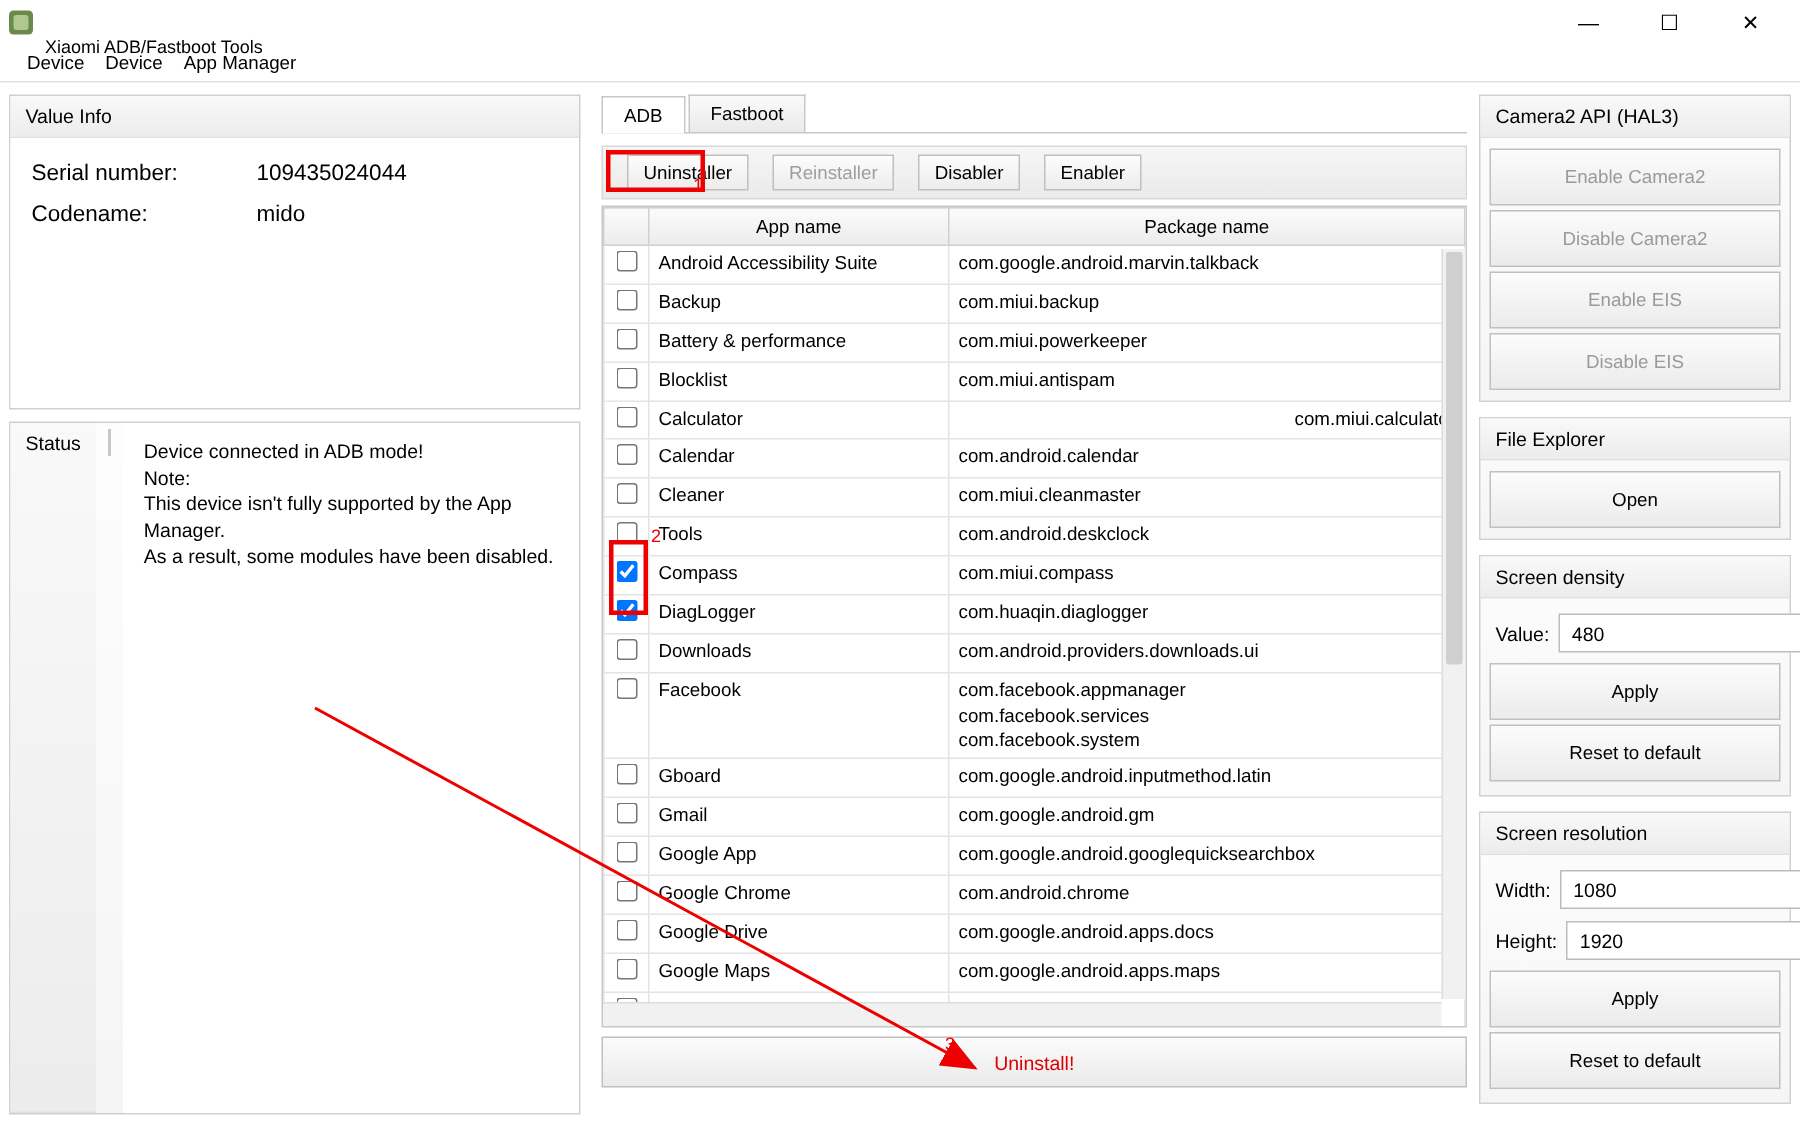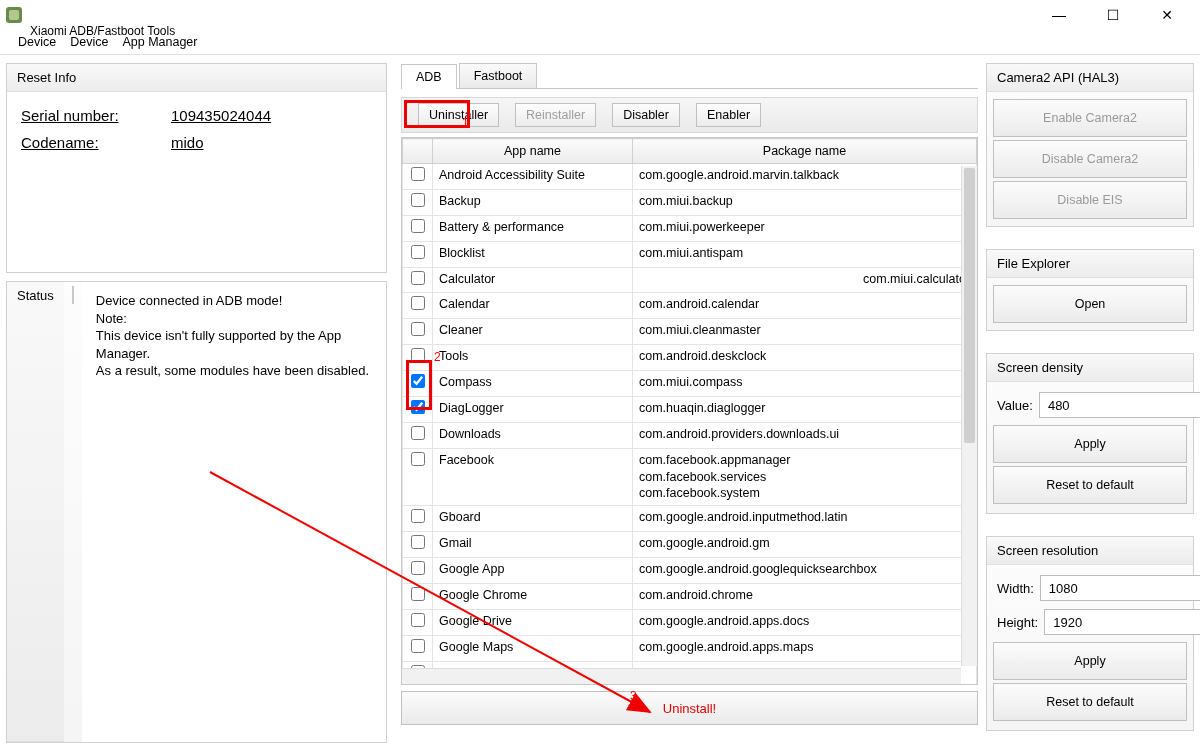--- a/index.html
+++ b/index.html
@@ -62,21 +62,21 @@
   font-size: 13px;
   border-bottom: 1px solid #e0e0e0;
   background: linear-gradient(#f9f9f9,#ececec);
 }
 .panel-body { padding: 10px 14px; background:#fff; }
 .devinfo-body {
   min-height: 180px;
   font-size: 15px;
   line-height: 1.8;
 }
-.devinfo-row { display:flex;text-decoration:underline; }
+.devinfo-row { display:flex; }
 .devinfo-label { width: 150px; }
 .progress {
   height: 18px;
   border: 1px solid #c8c8c8;
   background:#fff;
   margin: 4px 8px 4px 8px;
 }
 .status-body {
   min-height: 360px;
   font-size: 13px;
@@ -159,21 +159,21 @@
   height:34px;
   border:1px solid #c0c0c0;
   background: linear-gradient(#fbfbfb,#eaeaea);
   display:flex; align-items:center; justify-content:center;
   color:#d00;
   font-size:13px;
 }
 .rightcol {
   width: 216px;
   padding: 8px 6px 8px 2px;
-  display:flex; flex-direction:column; gap:22px;
+  display:flex; flex-direction:column; gap:10px;
 }
 .btn {
   height: 38px;
   border:1px solid #c0c0c0;
   background: linear-gradient(#fcfcfc,#ebebeb);
   display:flex; align-items:center; justify-content:center;
   font-size:12.5px;
   margin: 3px 6px;
 }
 .btn.disabled { color:#9a9a9a; }
@@ -201,21 +201,21 @@
 <div class="menubar">
   <span>Device</span>
   <span>Device</span>
   <span>App Manager</span>
 </div>
 
 <div class="content">
 
   <div class="leftcol">
     <div class="panel">
-      <div class="panel-head">Reset Info</div>
+      <div class="panel-head">Value Info</div>
       <div class="panel-body devinfo-body">
         <div class="devinfo-row">
           <div class="devinfo-label">Serial number:</div>
           <div>109435024044</div>
         </div>
         <div class="devinfo-row">
           <div class="devinfo-label">Codename:</div>
           <div>mido</div>
         </div>
       </div>
@@ -373,20 +373,21 @@
 
     <div class="uninst-btn">Uninstall!</div>
   </div>
 
   <div class="rightcol">
     <div class="panel">
       <div class="panel-head">Camera2 API (HAL3)</div>
       <div style="padding:4px 0;">
         <div class="btn disabled">Enable Camera2</div>
         <div class="btn disabled">Disable Camera2</div>
+        <div class="btn disabled">Enable EIS</div>
         <div class="btn disabled">Disable EIS</div>
       </div>
     </div>
 
     <div class="panel">
       <div class="panel-head">File Explorer</div>
       <div style="padding:4px 0;">
         <div class="btn">Open</div>
       </div>
     </div>

